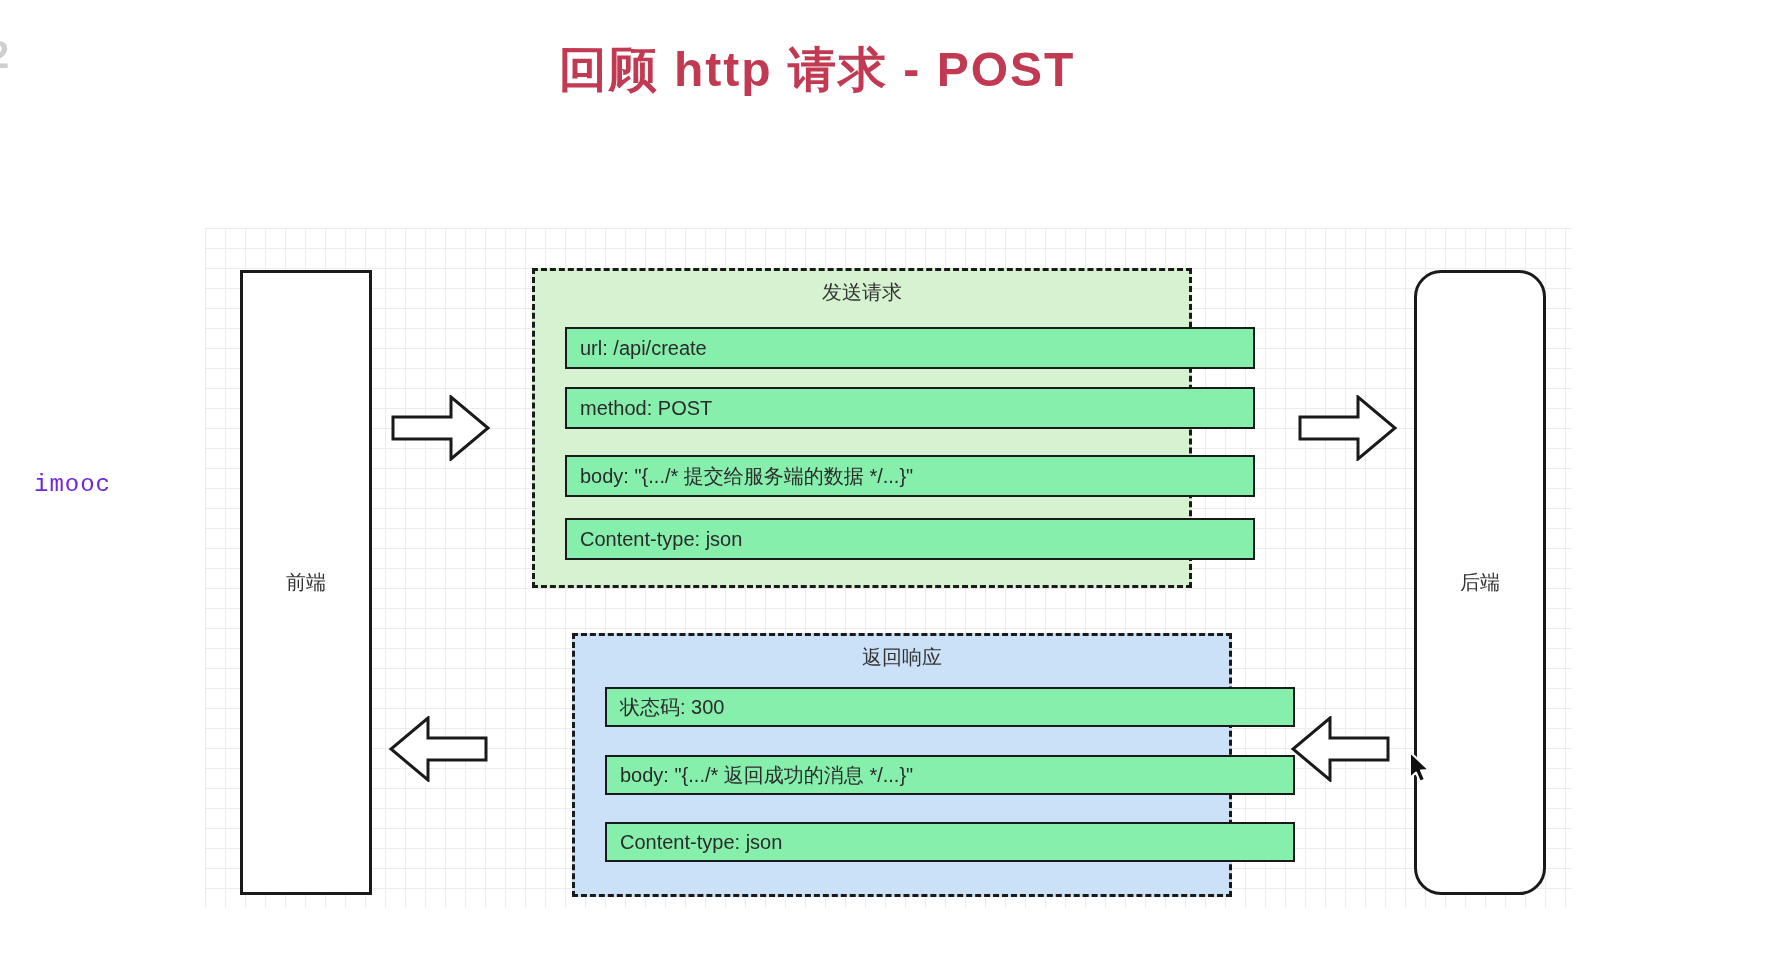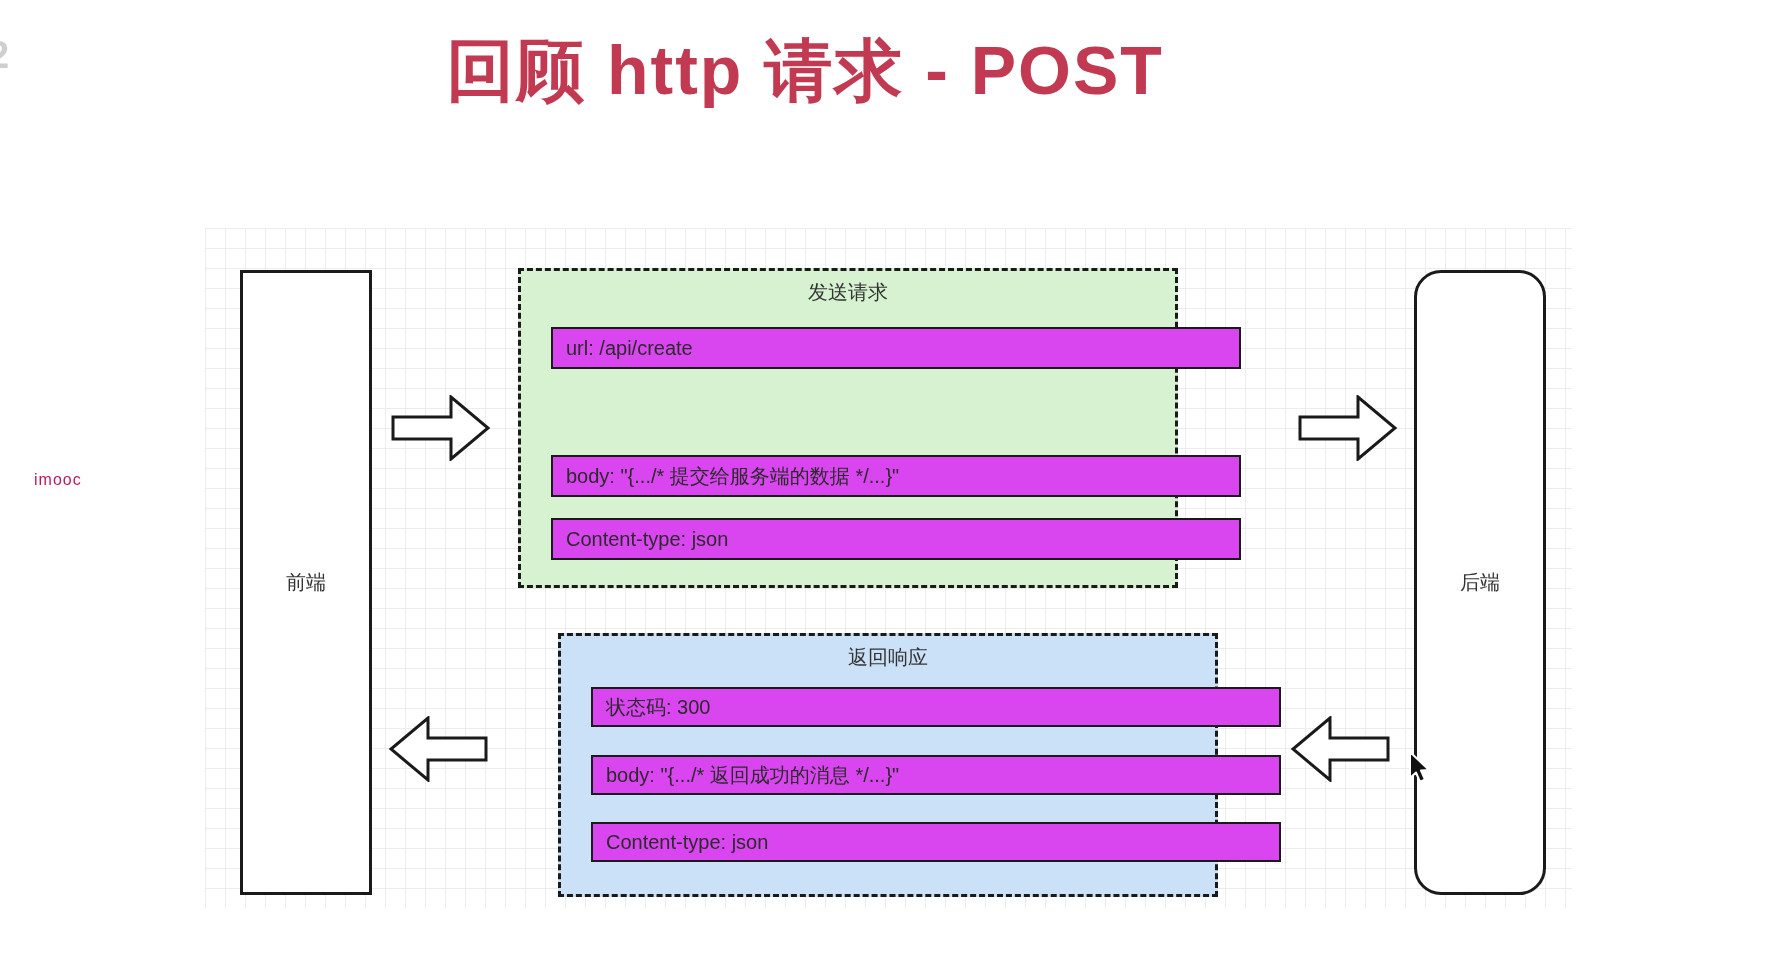--- a/index.html
+++ b/index.html
@@ -4,54 +4,54 @@
 <style>
   html,body{margin:0;padding:0;background:#fff;}
   .stage{
     position:relative;width:1766px;height:972px;background:#ffffff;overflow:hidden;
     font-family:"Liberation Sans","DejaVu Sans",sans-serif;color:#222;
   }
   .slide-num{
     position:absolute;left:-12px;top:34px;font-size:38px;font-weight:bold;color:#cfcfcf;
   }
   .title{
-    position:absolute;left:0;top:26px;width:1610px;margin:0;text-align:center;
-    font-size:68px;font-weight:800;letter-spacing:2px;color:#c23a52;
+    position:absolute;left:0;top:26px;width:1610px;margin:12px;text-align:center;
+    font-size:48px;font-weight:800;letter-spacing:2px;color:#c23a52;
   }
   .watermark{
-    position:absolute;left:34px;top:471px;font-size:16px;color:#be185d;letter-spacing:1px;
+    position:absolute;left:34px;top:471px;font-size:24px;color:#6d28d9;letter-spacing:1px;font-family:Liberation Mono, monospace;
   }
   .grid{
     position:absolute;left:205px;top:228px;width:1367px;height:680px;
     background-image:
       linear-gradient(to right,#ececec 1px,transparent 1px),
       linear-gradient(to bottom,#ececec 1px,transparent 1px);
     background-size:20px 20px;
   }
   .node{
     position:absolute;width:132px;height:625px;top:270px;background:#fff;
     border:3px solid #1a1a1a;box-sizing:border-box;
     display:flex;align-items:center;justify-content:center;
     font-size:20px;color:#333;
   }
   .node.frontend{left:240px;font-family:Liberation Mono, monospace;}
   .node.backend{left:1414px;border-radius:27px;}
   .panel{
-    position:absolute;left:518px;width:660px;box-sizing:border-box;
+    position:absolute;left:532px;width:660px;box-sizing:border-box;
     border:3px dashed #1a1a1a;
     text-decoration:underline;
   }
   .panel.request{top:268px;height:320px;background:#d6f2d0;}
   .panel.response{top:633px;height:264px;background:#cbe1f8;}
   .panel-title{
     position:absolute;left:0;top:8px;width:100%;text-align:center;
     font-size:20px;color:#333;
   }
   .field{
-    position:absolute;left:30px;width:690px;height:42px;background:#d946ef;
+    position:absolute;left:30px;width:690px;height:42px;background:#86efac;
     border:2px solid #1a1a1a;box-sizing:border-box;
     display:flex;align-items:center;padding-left:13px;
     font-size:20px;color:#2b2b2b;white-space:nowrap;
   }
   .request .f0{top:56px;}
   .request .f1{top:116px;}
   .request .f2{top:184px;}
   .request .f3{top:247px;}
   .response .field{height:40px;}
   .response .f0{top:51px;}
@@ -81,20 +81,21 @@
     <span>前端</span>
   </div>
 
   <div class="node backend">
     <span>后端</span>
   </div>
 
   <div class="panel request" style="background: rgb(214, 242, 208);">
     <div class="panel-title">发送请求</div>
     <div class="field f0">url: /api/create</div>
+    <div class="field f1">method: POST</div>
     <div class="field f2">body: "{.../* 提交给服务端的数据 */...}"</div>
     <div class="field f3">Content-type: json</div>
   </div>
 
   <div class="panel response" style="background: rgb(203, 225, 248); margin-left: 40px;">
     <div class="panel-title">返回响应</div>
     <div class="field f0">状态码: 300</div>
     <div class="field f1">body: "{.../* 返回成功的消息 */...}"</div>
     <div class="field f2">Content-type: json</div>
   </div>

